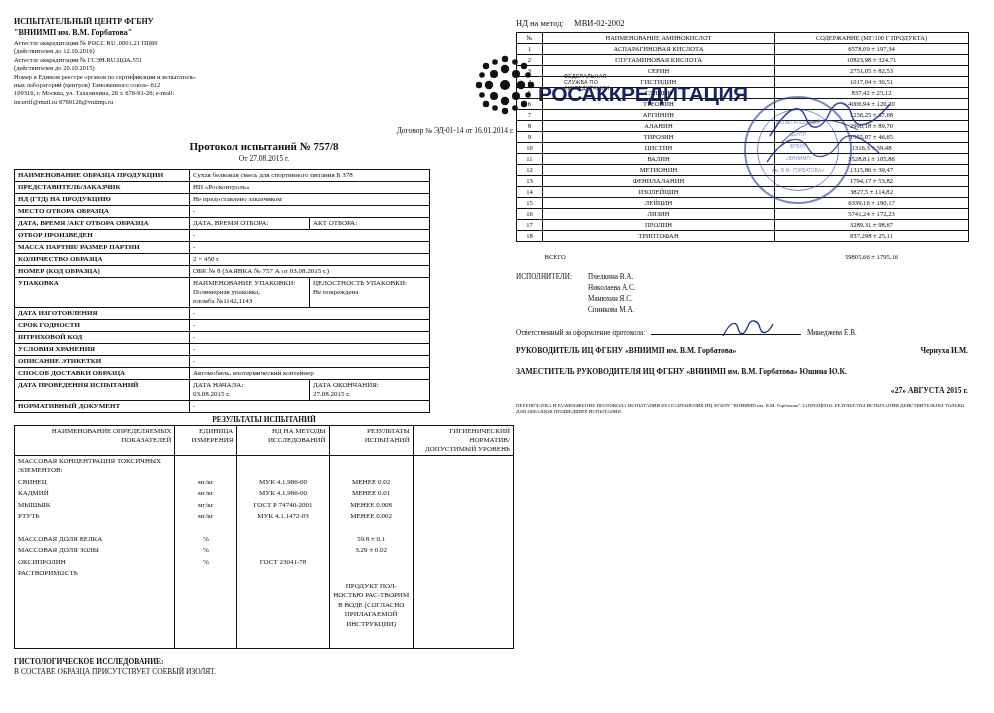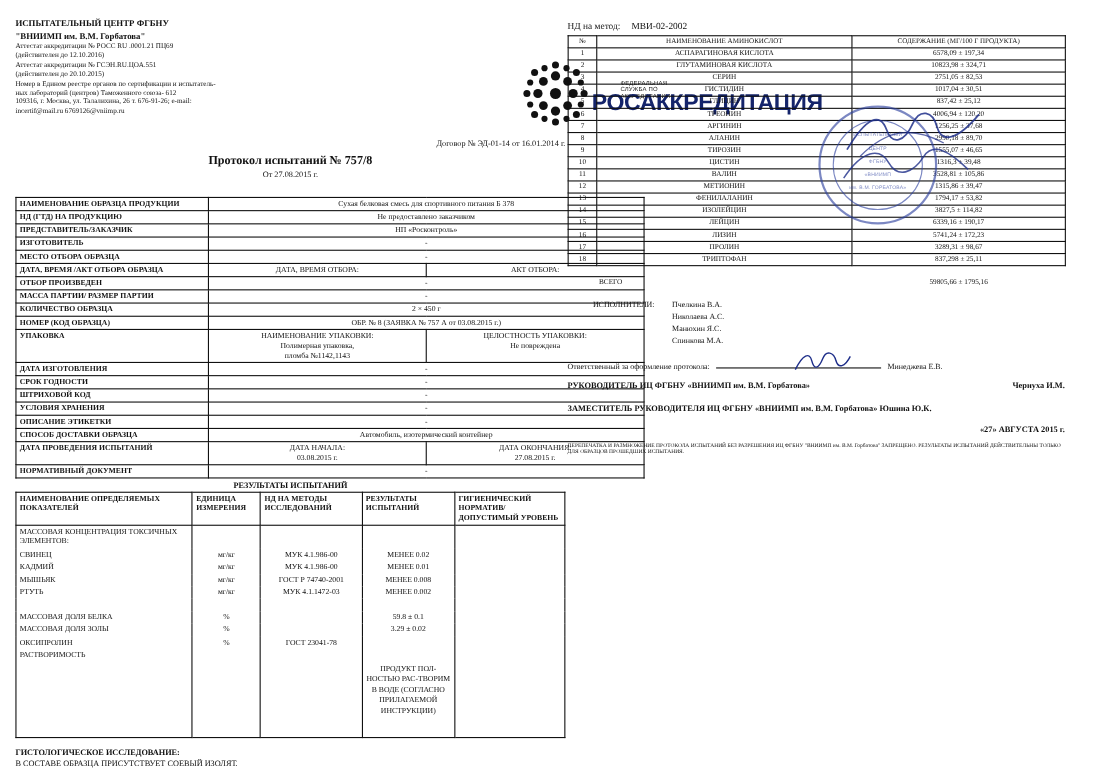--- a/index.html
+++ b/index.html
@@ -92,40 +92,39 @@
     right: 0;
     top: 0;
     font-size: 7.5px;
   }
   .proto-line {
     position: relative;
     height: 12px;
   }
   table.main {
     border-collapse: collapse;
-    width: 572px;
-    margin-top: 16px;
+    width: 416px;
+    margin-top: 6px;
     font-size: 7px;
     table-layout: fixed;
   }
   table.main td {
     border: 1px solid #111;
     padding: 1px 3px;
     vertical-align: top;
     line-height: 9px;
   }
   td.label {
     font-weight: bold;
     text-transform: uppercase;
     font-size: 7px;
     width: 168px;
   }
   td.val {
     font-size: 7px;
-    text-align: center;
   }
   .nowrapcell { white-space: nowrap; }
   .results-title {
     text-align: center;
     font-weight: bold;
     font-size: 7.5px;
     padding: 2px 0 1px 0;
   }
   table.results {
     border-collapse: collapse;
@@ -133,22 +132,22 @@
     font-size: 7px;
     table-layout: fixed;
   }
   table.results td, table.results th {
     border: 1px solid #111;
     padding: 1px 3px;
     vertical-align: top;
     line-height: 9.4px;
   }
   table.results th {
-    font-weight: bold;
-    text-align: left;
+    font-weight: normal;
+    text-align: right;
     font-size: 7px;
     line-height: 9px;
     text-transform: uppercase;
   }
   .ctr { text-align: center; }
   .hist {
     margin-top: 8px;
     font-size: 7.5px;
     line-height: 10px;
   }
@@ -187,21 +186,20 @@
   }
   .amino-num { text-align: center; width: 24px; }
   .amino-name { text-align: center; text-transform: uppercase; }
   .amino-val { text-align: center; }
   .total-row td { font-weight: normal; }
   .signers {
     margin-top: 10px;
     font-size: 7.2px;
     position: relative;
     line-height: 11px;
-    margin-left: 23px;
   }
   .signers .row { display: flex; }
   .signers .k { width: 72px; }
   .resp-line {
     margin-top: 10px;
     font-size: 7.2px;
     position: relative;
   }
   .resp-line .underline {
     display: inline-block;
@@ -336,30 +334,26 @@
     <div class="proto-title">Протокол испытаний  № 757/8</div>
     <div class="proto-date">От  27.08.2015 г.</div>
 
     <table class="main">
       <tbody>
           <tr>
         <td class="label">Наименование  образца  продукции</td>
         <td class="val" colspan="2">Сухая белковая смесь для спортивного питания Б 378</td>
       </tr>
       <tr>
+        <td class="label">Представитель/заказчик</td>
+        <td class="val" colspan="2">НП «Росконтроль»</td>
+      </tr>
+      <tr>
         <td class="label">НД (ГТД) на продукцию</td>
         <td class="val" colspan="2">Не предоставлено заказчиком</td>
-      </tr>
-      <tr>
-        <td class="label">Представитель/заказчик</td>
-        <td class="val" colspan="2">НП «Росконтроль»</td>
-      </tr>
-      <tr>
-        <td class="label">Изготовитель</td>
-        <td class="val" colspan="2">-</td>
       </tr>
       <tr>
         <td class="label">Место отбора образца</td>
         <td class="val" colspan="2">-</td>
       </tr>
       <tr>
         <td class="label">Дата, время /акт отбора образца</td>
         <td class="val">ДАТА, ВРЕМЯ ОТБОРА:</td>
         <td class="val">АКТ ОТБОРА:</td>
       </tr>

